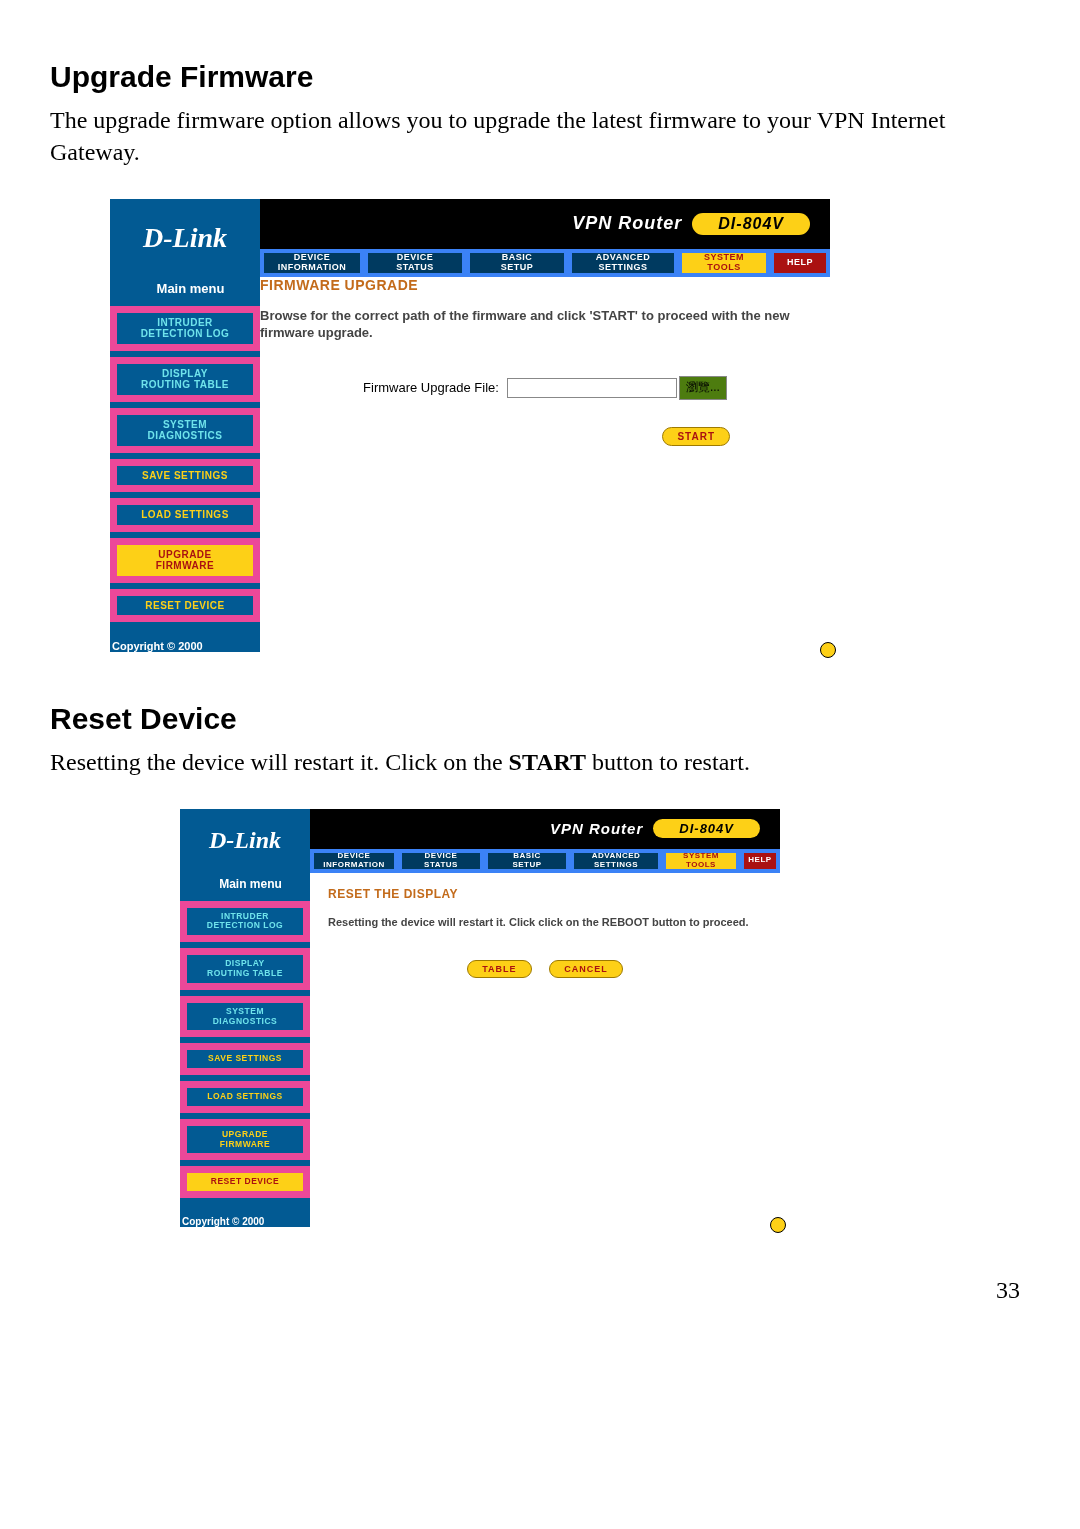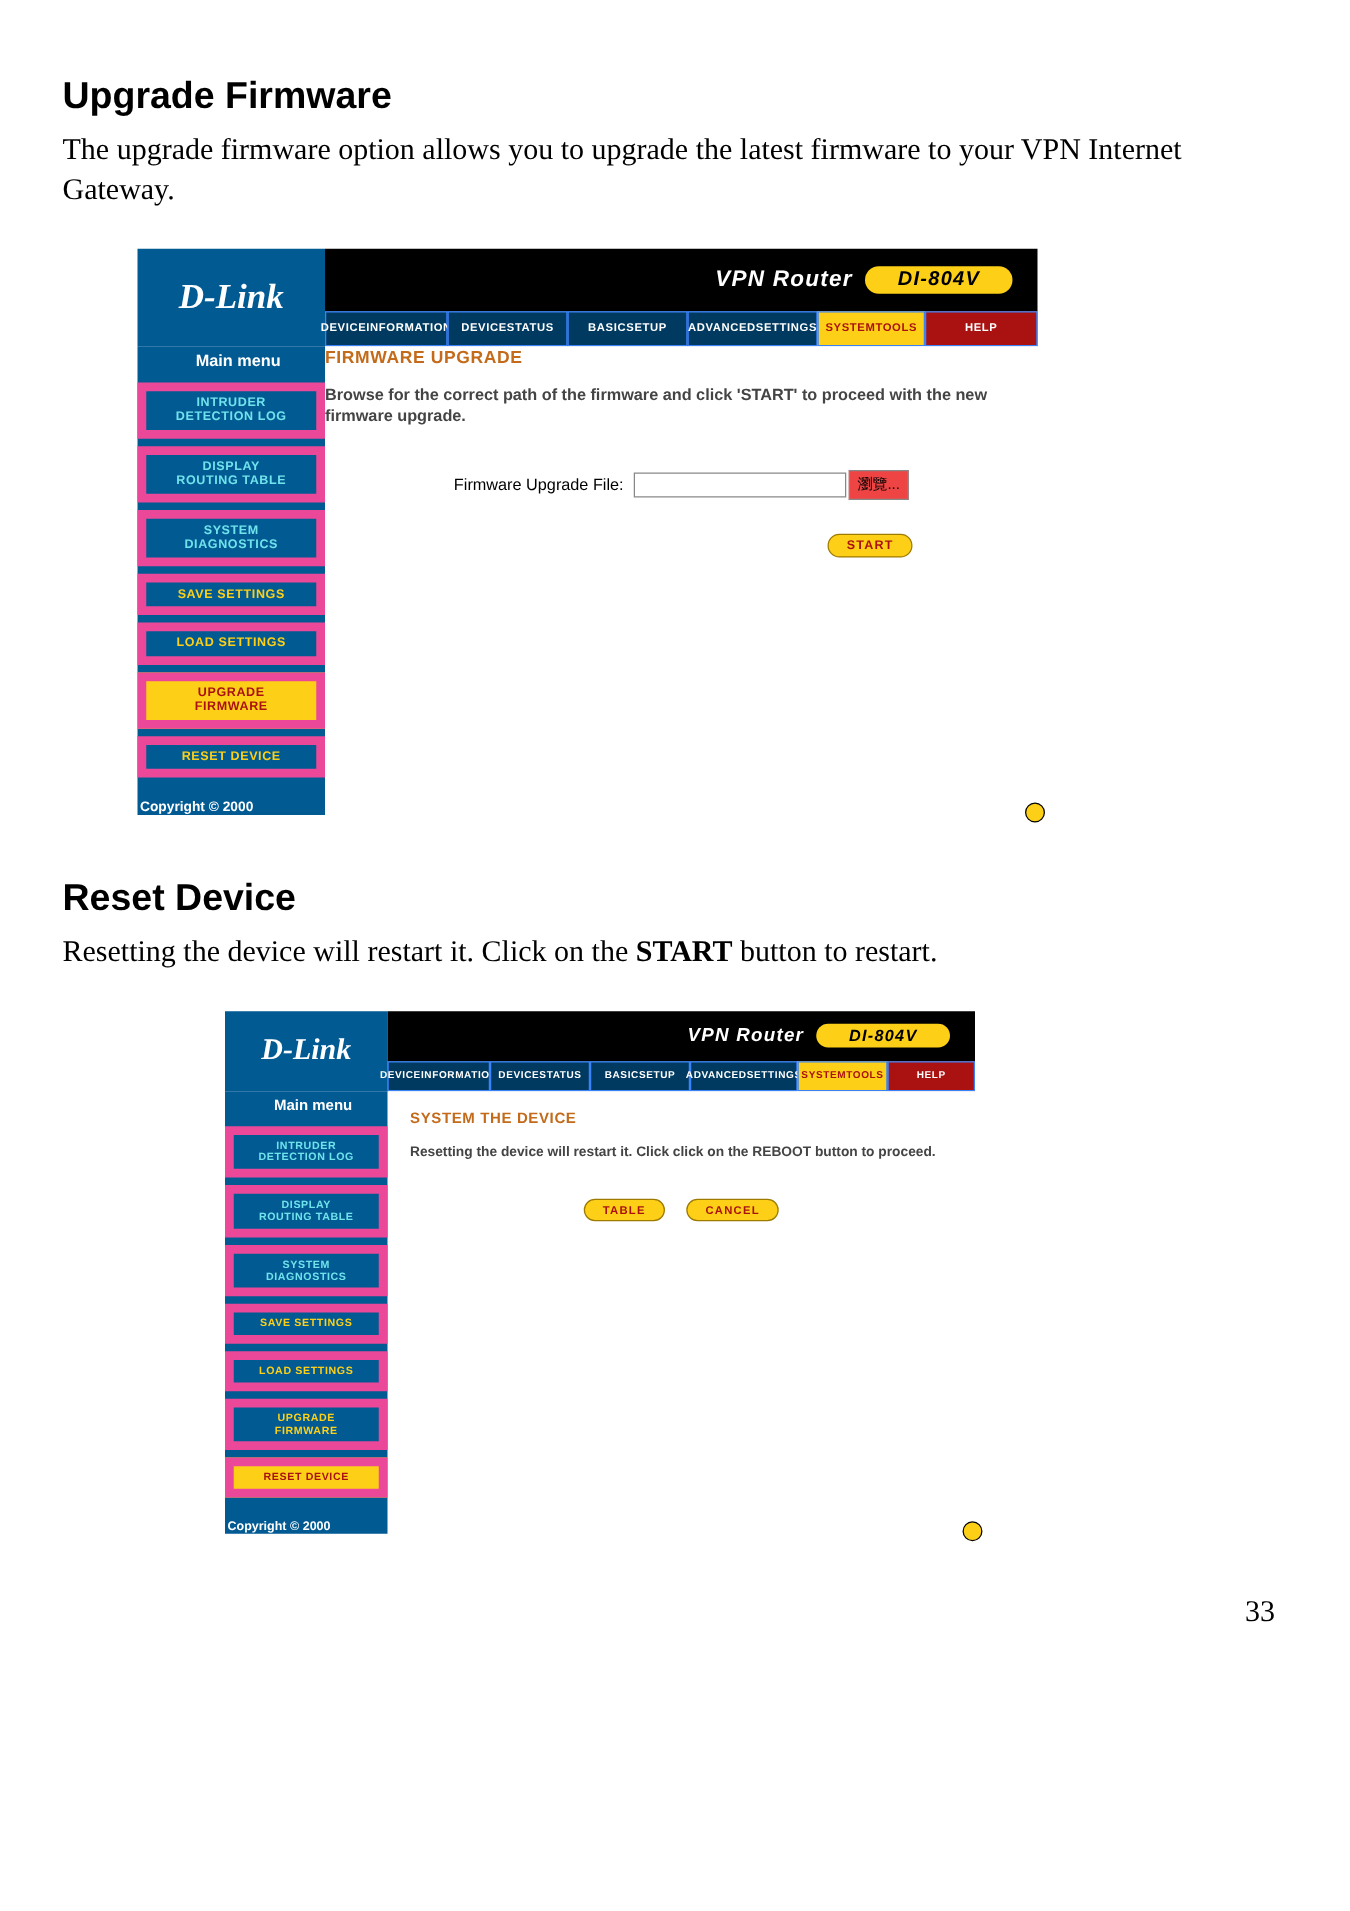--- a/index.html
+++ b/index.html
@@ -74,24 +74,24 @@
   .tab-row {
     display: flex;
     height: 28px;
   }
   .tab {
     color: #fff;
     font-size: 9px;
     font-weight: bold;
     text-align: center;
     display: flex;
-    flex-direction: row;
+    flex-direction: column;
     justify-content: center;
     align-items: center;
-    border: 1px solid #3b82f6;
+    border: 4px solid #3b82f6;
     line-height: 1.05;
     letter-spacing: 0.5px;
   }
   .tab.blue { background: #003a60; }
   .tab.active { background: #fdd017; color:#a11; }
   .tab.red { background: #a11; }
   .sidebar {
     background: #025a93;
     color: #fff;
     vertical-align: top;
@@ -164,21 +164,21 @@
   .file-input {
     width: 170px;
     height: 20px;
     border: 1px solid #888;
     background: #fff;
     box-sizing: border-box;
   }
   .browse-btn {
     height: 22px;
     border: 1px solid #888;
-    background: #ef4444;
+    background: #4d7c0f;
     font-size: 12px;
     padding: 0 6px;
     margin-left: 2px;
     display: inline-flex;
     align-items: center;
     font-family: "MS Gothic", sans-serif;
   }
   .pill-btn {
     background: #fdd017;
     color: #a11;
@@ -352,21 +352,21 @@
       </div>
       <div class="side-btn yellow" style="font-size:8.5px">SAVE SETTINGS</div>
       <div class="side-btn yellow" style="font-size:8.5px">LOAD SETTINGS</div>
       <div class="side-btn yellow" style="font-size:8.5px">
         <span>UPGRADE</span><br><span>FIRMWARE</span>
       </div>
       <div class="side-btn red-on-yellow" style="font-size:8.5px">RESET DEVICE</div>
       <div class="copyright" style="font-size:10px">Copyright © 2000</div>
     </td>
     <td class="content-cell" style="padding:14px 18px">
-      <div class="sec-title" style="font-size:12px">SYSTEM THE DEVICE</div>
+      <div class="sec-title" style="font-size:12px">RESET THE DISPLAY</div>
       <div class="sec-desc" style="font-size:11px;margin-bottom:28px">Resetting the device will restart it. Click click on the REBOOT button to proceed.</div>
       <div class="btn-row" style="margin-bottom:140px">
         <span class="pill-btn" style="font-size:9px">TABLE</span>
         &nbsp;&nbsp;
         <span class="pill-btn" style="font-size:9px">CANCEL</span>
       </div>
       <span class="dot"></span>
     </td>
   </tr>
 </tbody>

